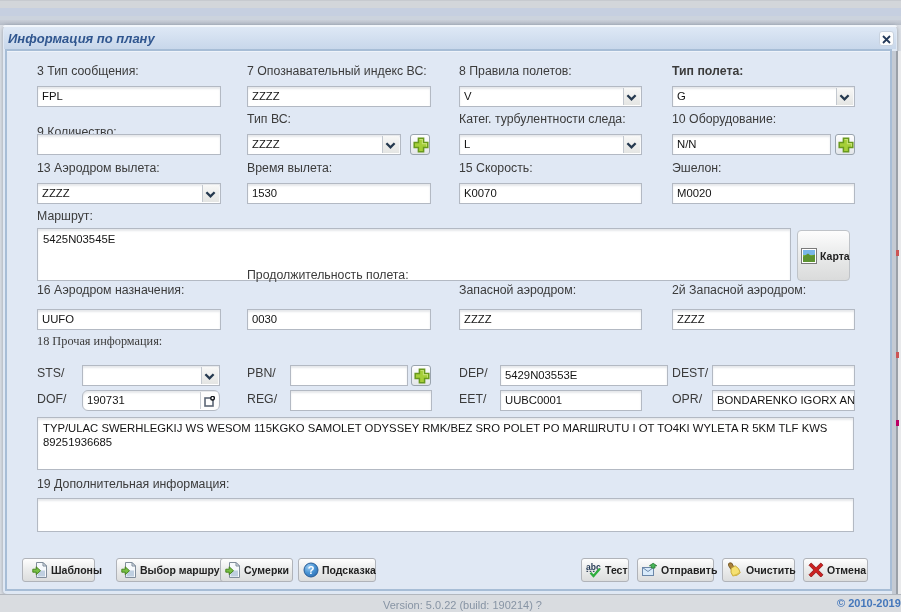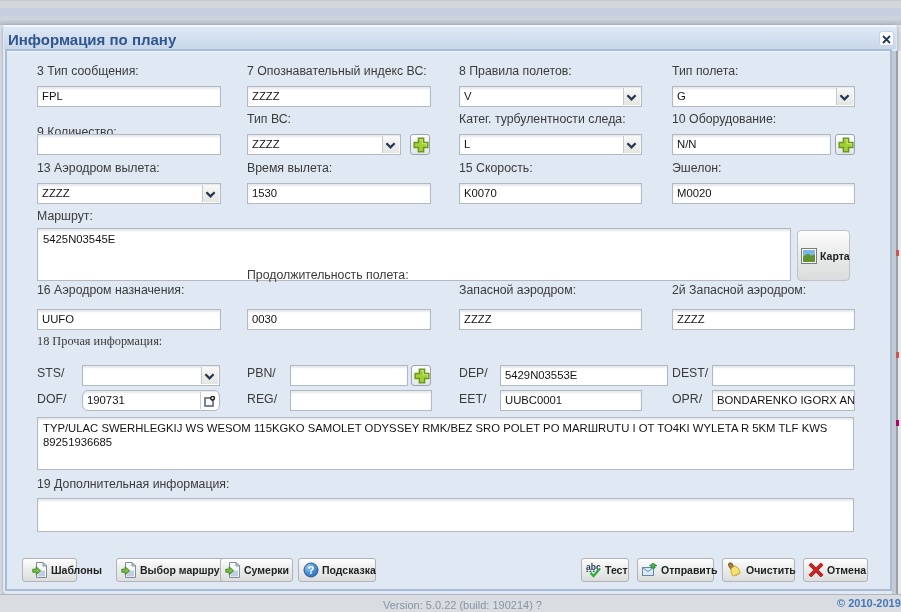--- a/index.html
+++ b/index.html
@@ -8,21 +8,21 @@
   
   .s1{left:0;top:0;width:901px;height:1px;background:#c7cacf;}
   .s2{left:0;top:1px;width:901px;height:7px;background:#d3d6da;}
   .s3{left:0;top:8px;width:901px;height:8px;background:#c6cfe0;}
   .s4{left:0;top:16px;width:901px;height:4px;background:#ccd3dd;}
   .s5{left:0;top:20px;width:901px;height:5px;background:linear-gradient(#c9ced8,#b6bdc8);}
   
   .win{left:3px;top:25px;width:894px;height:569px;background:#dfe8f4;
        border-radius:5px 5px 4px 4px;box-shadow:0 1px 4px rgba(60,70,90,.45);}
   .win-topedge{left:3px;top:25px;width:894px;height:2px;background:#f2f6fb;border-radius:5px 5px 0 0;}
-  .title{left:8px;top:31px;font-size:15px;font-weight:bold;color:#30568f;}
+  .title{left:8px;top:31px;font-size:13px;font-weight:bold;color:#30568f;font-style:italic;}
   .close{left:879px;top:31px;width:13px;height:13px;background:#fdfdfd;border:1px solid #c8d2df;
          border-radius:3px;}
   .panel{left:5px;top:49px;width:887px;height:542px;border:2px solid #a7bdd6;background:#e0e8f4;
          box-sizing:border-box;}
   .panel-hl{left:7px;top:51px;width:883px;height:1px;background:#eef3fa;}
   
   .sb1{left:892px;top:51px;width:4px;height:543px;background:#c4cad3;}
   .sb2{left:896px;top:51px;width:2px;height:543px;background:#9aa0a8;}
   .sb3{left:898px;top:51px;width:3px;height:543px;background:#e9eaec;}
   
@@ -69,21 +69,21 @@
 <div class="abs title">Информация по плану</div>
 <div class="abs close"><svg width="13" height="13" viewBox="0 0 13 13">
       <path d="M3 3 L10 10 M10 3 L3 10" stroke="#253a5a" stroke-width="1.8"></path>
     </svg></div>
 <div class="abs panel"></div>
 <div class="abs panel-hl"></div>
 
 <div class="abs lb" style="left:37px;top:64px;">3 Тип сообщения:</div>
 <div class="abs lb" style="left:247px;top:64px;">7 Опознавательный индекс ВС:</div>
 <div class="abs lb" style="left:459px;top:64px;">8 Правила полетов:</div>
-<div class="abs lb" style="left:672px;top:64px;">Тип полета:</div>
+<div class="abs lb" style="left:672px;top:64px;font-weight:bold;">Тип полета:</div>
 
 <div class="abs tf" style="left:37px;top:86px;width:184px;">FPL</div>
 <div class="abs tf" style="left:247px;top:86px;width:184px;">ZZZZ</div>
 <div class="abs tf" style="left:459px;top:86px;width:183px;">V<span class="trig">
       <svg width="11" height="8" viewBox="0 0 11 8">
         <path d="M1.4 1.2 L5.5 5.4 L9.6 1.2" fill="none" stroke="#25394f" stroke-width="2.3"></path>
       </svg>
     </span></div>
 <div class="abs tf" style="left:672px;top:86px;width:183px;">G<span class="trig">
       <svg width="11" height="8" viewBox="0 0 11 8">
@@ -189,21 +189,21 @@
 <div class="abs lb" style="left:459px;top:392px;">EET/</div>
 <div class="abs tf" style="left:500px;top:390px;width:142px;">UUBC0001</div>
 <div class="abs lb" style="left:672px;top:392px;">OPR/</div>
 <div class="abs tf" style="left:712px;top:390px;width:143px;">BONDARENKO IGORX AND</div>
 
 <div class="abs ta" style="left:37px;top:417px;width:817px;height:53px;line-height:14px;">TYP/ULAC SWERHLEGKIJ WS WESOM 115KGKO SAMOLET ODYSSEY RMK/BEZ SRO POLET PO MARШRUTU I OT TO4KI WYLETA R 5KM TLF KWS<br>89251936685</div>
 
 <div class="abs lb" style="left:37px;top:477px;">19 Дополнительная информация:</div>
 <div class="abs ta" style="left:37px;top:498px;width:817px;height:34px;"></div>
 
-<div class="abs btn" style="left:22px;top:558px;width:55px;padding-left:9px;">
+<div class="abs btn" style="left:22px;top:558px;width:73px;padding-left:9px;">
 <svg width="16" height="16" viewBox="0 0 16 16">
       <path d="M4.5 0.5 h6.5 l3.5 3.5 v11.5 h-10 z" fill="#f6f9fc" stroke="#808d9b"></path>
       <path d="M11 0.5 l3.5 3.5 h-3.5 z" fill="#dde6ef" stroke="#808d9b"></path>
       <rect x="5.5" y="8.5" width="7.5" height="6" fill="#bfcfe0"></rect>
       <path d="M0.8 7.2 h3.4 v-2.4 l4.3 3.9 l-4.3 3.9 v-2.4 h-3.4 z" fill="#77c043" stroke="#417f17" stroke-width="0.9"></path>
     </svg>Шаблоны</div>
 <div class="abs btn" style="left:116px;top:558px;width:132px;">
 <svg width="16" height="16" viewBox="0 0 16 16">
       <path d="M4.5 0.5 h6.5 l3.5 3.5 v11.5 h-10 z" fill="#f6f9fc" stroke="#808d9b"></path>
       <path d="M11 0.5 l3.5 3.5 h-3.5 z" fill="#dde6ef" stroke="#808d9b"></path>

